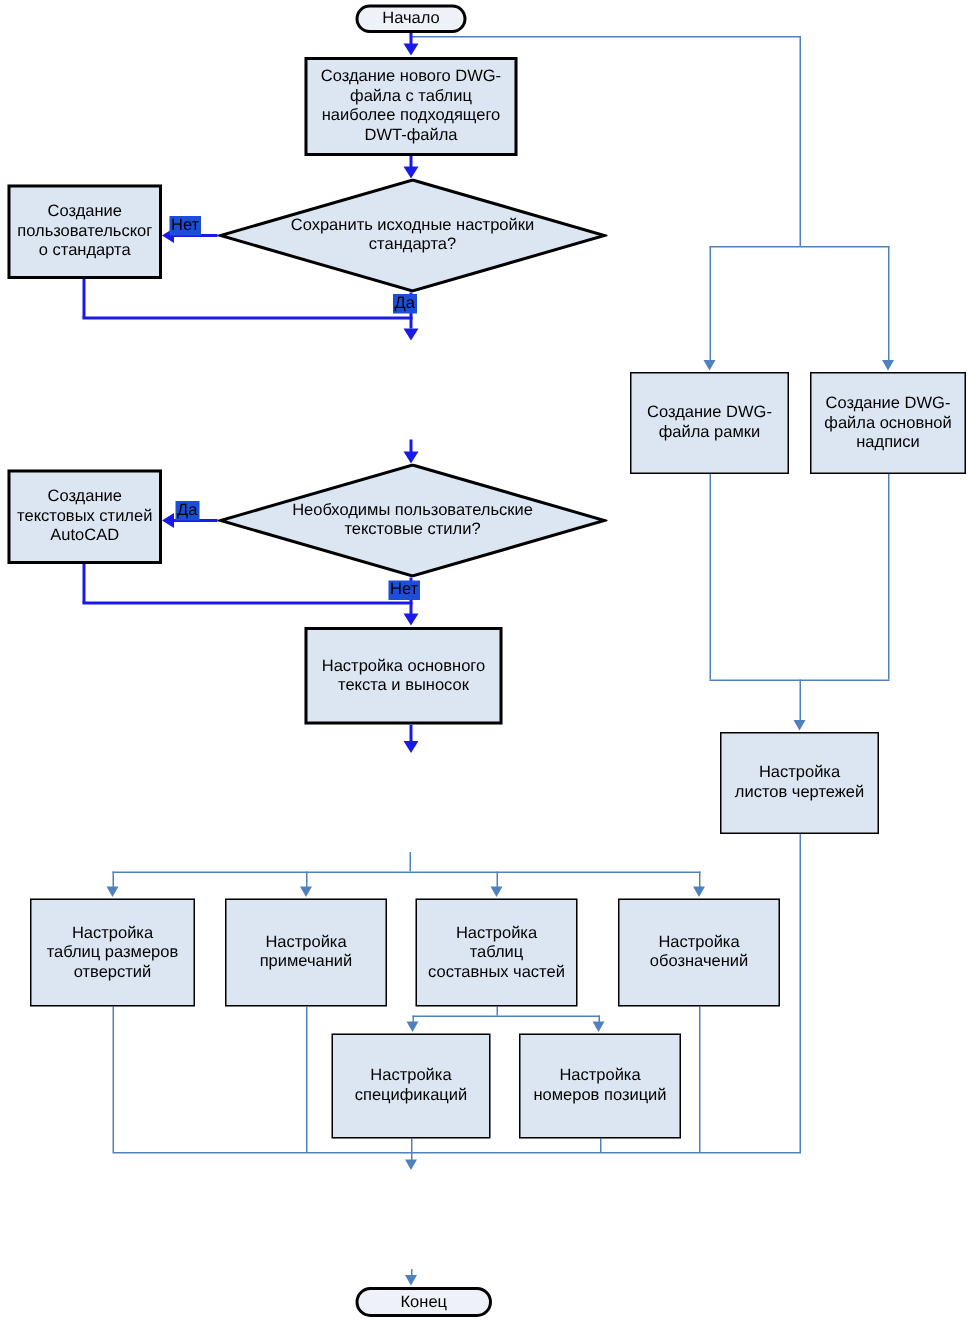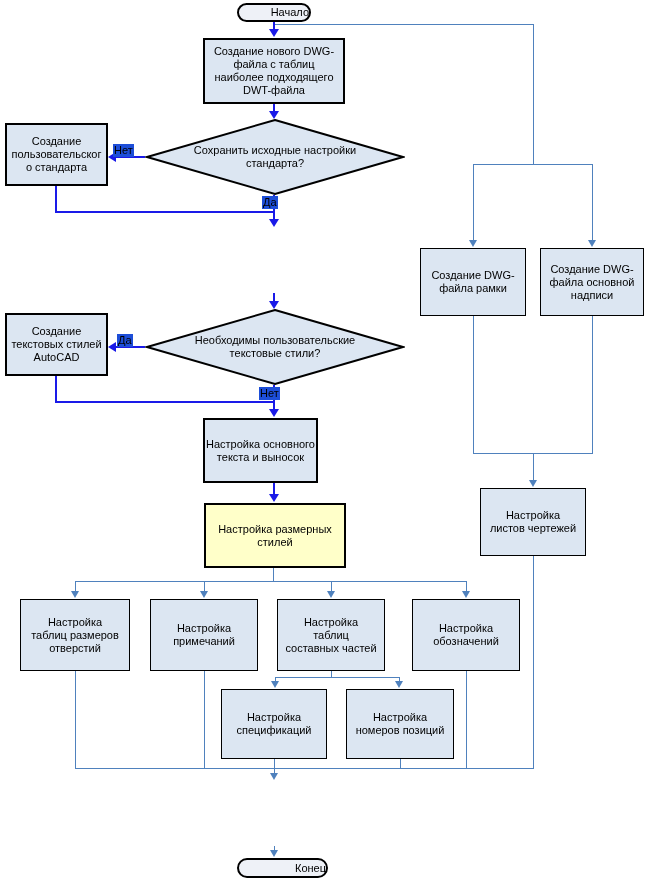--- a/index.html
+++ b/index.html
@@ -17,21 +17,21 @@
   }
   .node{
     position:absolute;background:var(--fill);border:2px solid #000;
     display:flex;align-items:center;justify-content:center;text-align:center;
     box-sizing:border-box;white-space:pre-line;
   }
   .node.thin{border-width:1px;}
   .node.yellow{background:var(--hfill);}
   .term{
     position:absolute;background:var(--term);border:2px solid #000;border-radius:10px;
-    display:flex;align-items:center;justify-content:flex-end;text-align:center;
+    display:flex;align-items:center;justify-content:center;text-align:center;
     box-sizing:border-box;
   }
   .dia{position:absolute;}
   .dia .lbl{
     position:absolute;left:0;top:0;right:0;bottom:0;
     display:flex;align-items:center;justify-content:center;text-align:center;white-space:pre-line;
   }
   .l{position:absolute;display:block;}
   .l.b{background:var(--b);}
   .l.s{background:var(--s);}
@@ -144,29 +144,25 @@
     <div class="lbl">Необходимы пользовательские
 текстовые стили?</div>
   </div>
 
   <div class="node" style="left:5px;top:313px;width:103px;height:63px">
     <span>Создание
 текстовых стилей
 AutoCAD</span>
   </div>
 
-  <div class="node" style="left:203px;top:418px;width:115px;height:65px">
+  <div class="node" style="left:203px;top:418px;width:132px;height:65px">
     <span>Настройка основного
 текста и выносок</span>
   </div>
 
-  <div class="node yellow" style="left:204px;top:503px;width:142px;height:65px">
-    <span>Настройка размерных
-стилей</span>
-  </div>
 
   <div class="node thin" style="left:20px;top:599px;width:110px;height:72px">
     <span>Настройка
 таблиц размеров
 отверстий</span>
   </div>
   <div class="node thin" style="left:150px;top:599px;width:108px;height:72px">
     <span>Настройка
 примечаний</span>
   </div>

